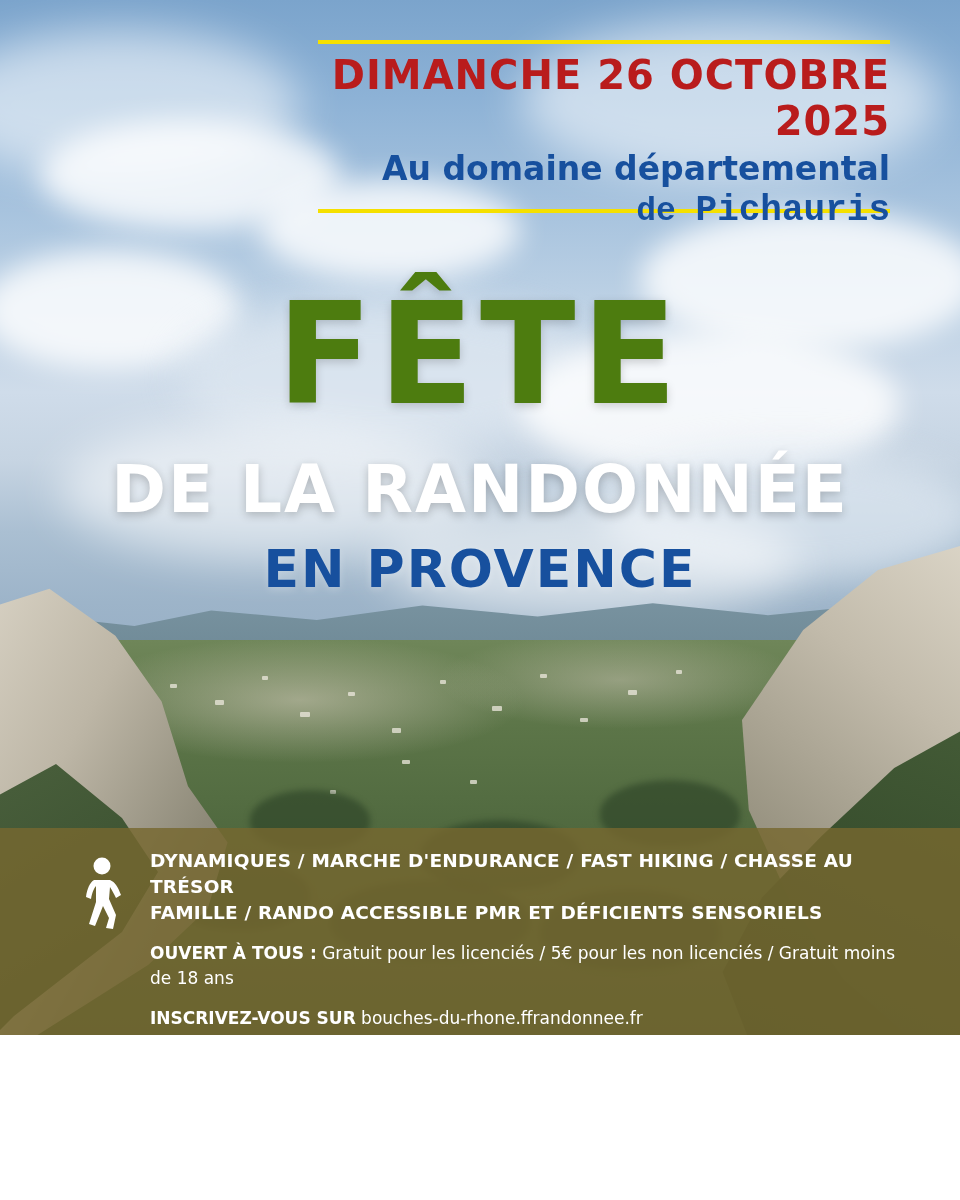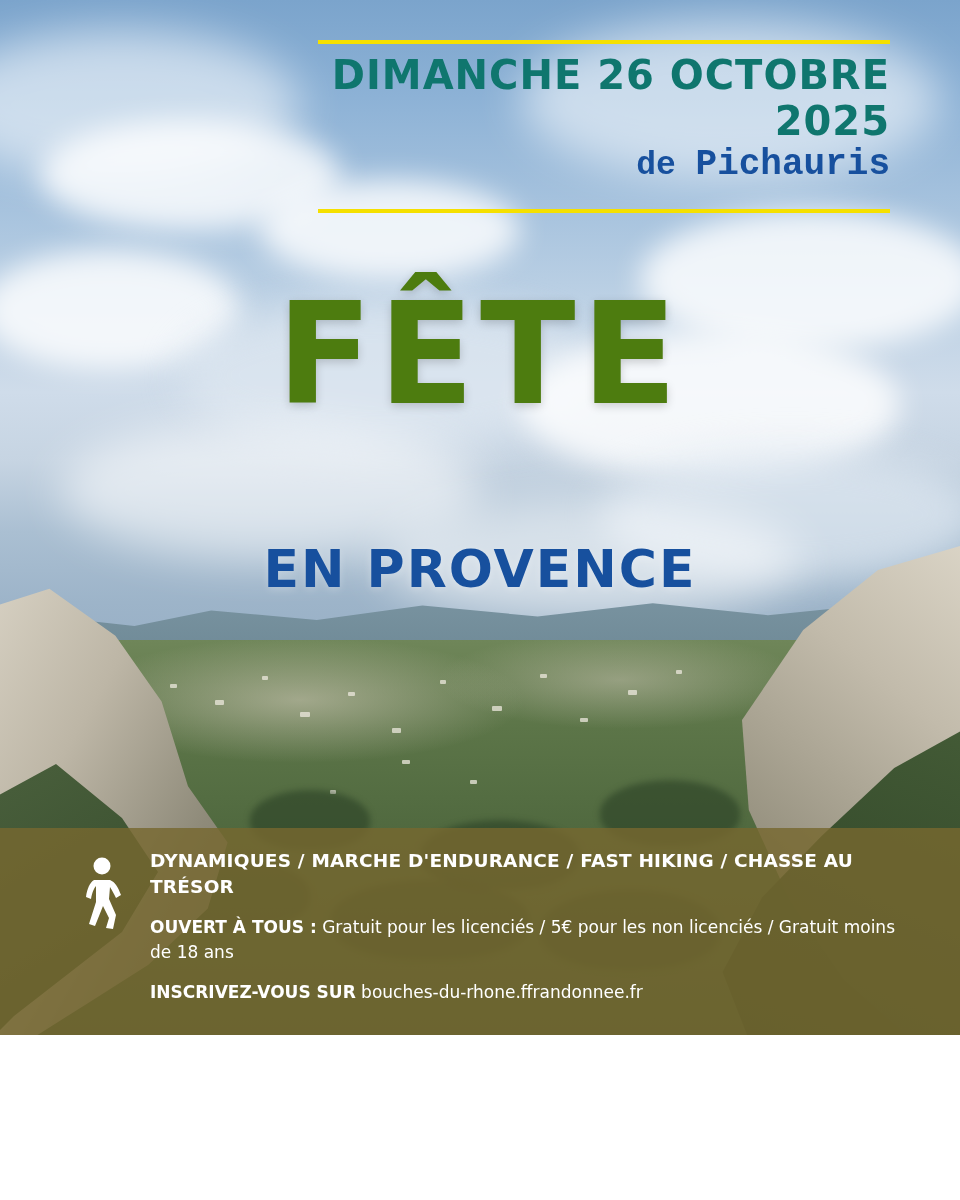--- a/index.html
+++ b/index.html
@@ -161,21 +161,21 @@
     width: 600px;
     text-align: right;
     color: #1b4f9c;
   }
   .date-line1 {
     font-family: "DejaVu Sans", sans-serif;
     font-weight: 700;
     font-size: 40px;
     letter-spacing: 1px;
     line-height: 46px;
-    color: #0f766e;
+    color: #b91c1c;
   }
   .date-line2 {
     font-family: "DejaVu Sans", sans-serif;
     font-weight: 700;
     font-size: 33px;
     line-height: 42px;
     color: #17509e;
     margin-top: 4px;
   }
   .date-line3 {
@@ -337,36 +337,39 @@
     <div class="cliff-right-veg"></div>
   </div>
 
   <div class="top-rules">
     <div class="rule rule-top"></div>
     <div class="rule rule-bottom"></div>
   </div>
 
   <div class="date-block">
     <div class="date-line1">DIMANCHE 26 OCTOBRE 2025</div>
+    <div class="date-line2">Au domaine départemental</div>
     <div class="date-line3"><span>de </span><span class="bold">Pichauris</span></div>
   </div>
 
   <div class="title-fete">FÊTE</div>
+  <div class="title-rando">DE LA RANDONNÉE</div>
   <div class="title-provence">EN PROVENCE</div>
 
   <div class="info-band"></div>
 
   <svg class="walker-icon" viewBox="0 0 56 76">
     <circle cx="26" cy="10" r="8.5" fill="#ffffff"></circle>
     <path d="M18 24 C14 26 11 33 10 41 L15 43 C16 37 18 32 20 30 L20 46 L13 68 L19 70 L27 50 L33 62 L30 72 L37 73 L40 59 L33 43 L34 31 C36 34 38 38 40 42 L45 39 C42 31 39 26 34 24 Z" fill="#ffffff"></path>
   </svg>
 
   <div class="info-lines">
     <div class="activities">
       <div>DYNAMIQUES / MARCHE D'ENDURANCE / FAST HIKING / CHASSE AU TRÉSOR</div>
+      <div>FAMILLE / RANDO ACCESSIBLE PMR ET DÉFICIENTS SENSORIELS</div>
     </div>
     <div class="price"><b>OUVERT À TOUS :</b><span> Gratuit pour les licenciés / 5€ pour les non licenciés / Gratuit moins de 18 ans</span></div>
     <div class="signup"><b>INSCRIVEZ-VOUS SUR</b><span> bouches-du-rhone.ffrandonnee.fr</span></div>
   </div>
 
   <div class="footer">
 
     
     
 

